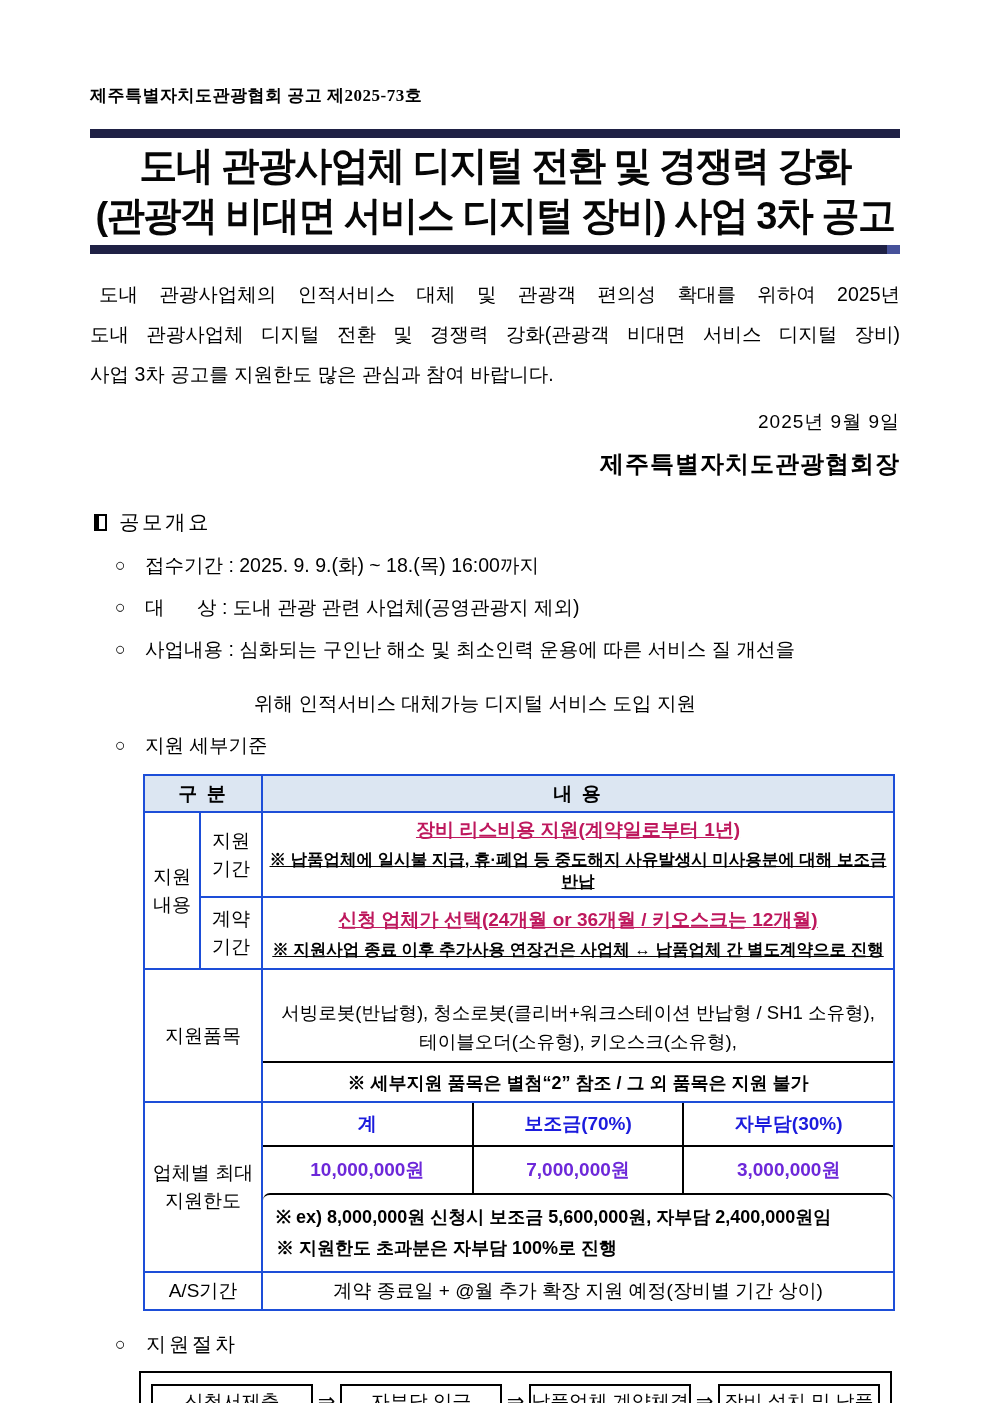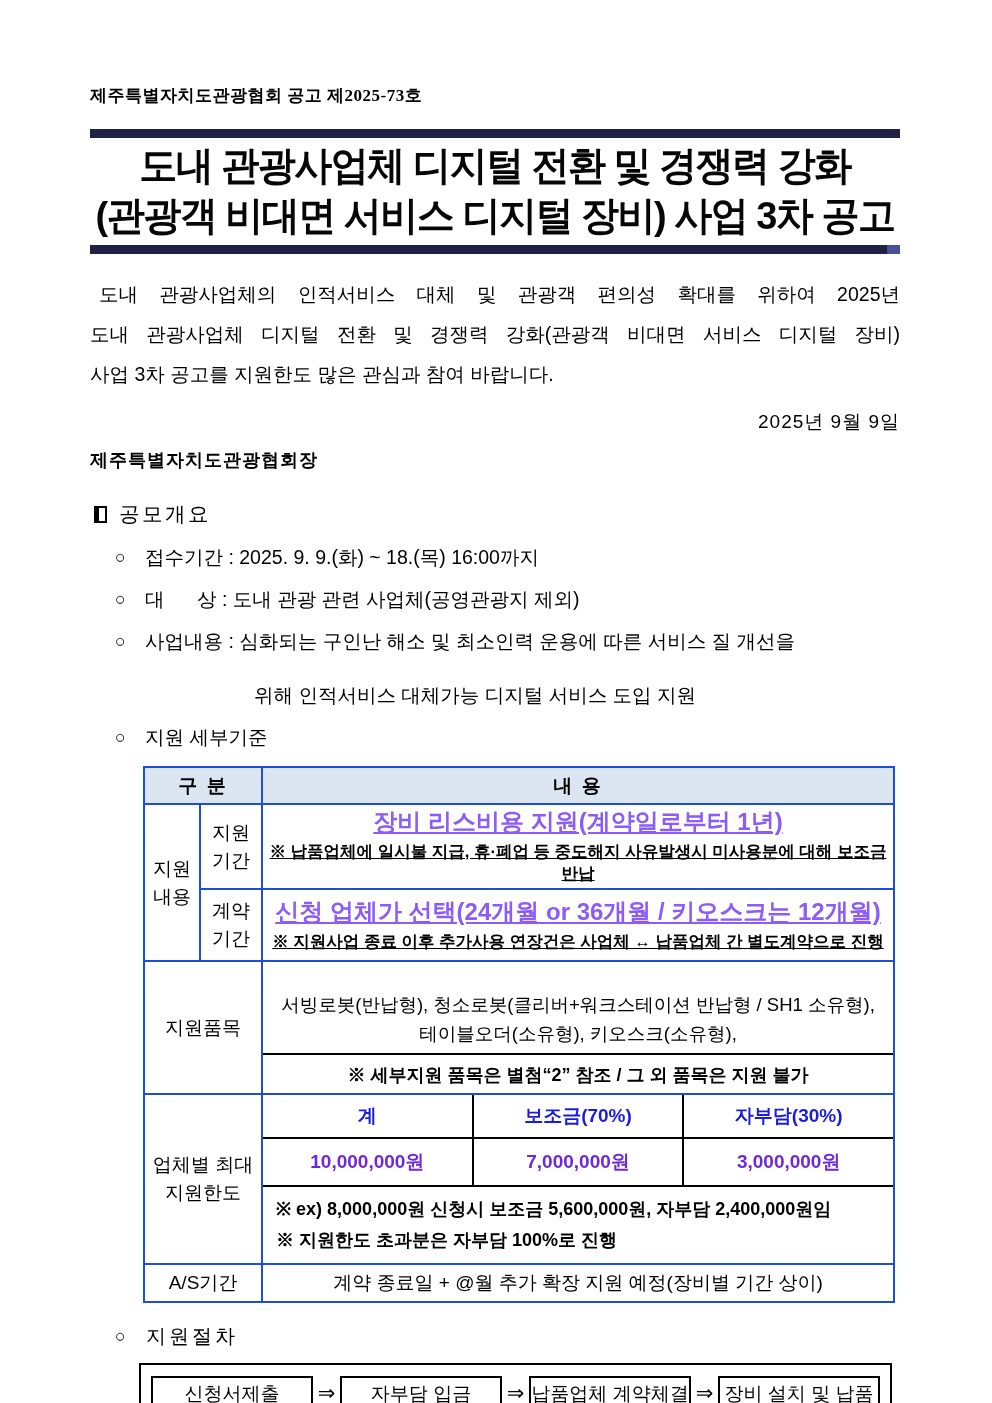--- a/index.html
+++ b/index.html
@@ -28,55 +28,55 @@
     text-align:center; font-size:38px; font-weight:900;
     letter-spacing:-1.5px; line-height:50px; color:#060606;
     transform:scaleY(1.04);
   }
 
   
   .intro { margin-top:20px; font-size:19.5px; line-height:40px; word-break:keep-all; }
   .intro .stretch { text-align:justify; text-align-last:justify; }
   .intro .indent { text-indent:9px; }
   .date-line { margin-top:15px; text-align:right; font-size:19px; letter-spacing:1px; }
-  .signer-line { margin-top:13px; font-size:18px; font-weight:bold; letter-spacing:1px; }
+  .signer-line { margin-top:13px; text-align:right; font-size:24px; font-weight:bold; letter-spacing:1px; }
 
   
   .sec-heading { margin-top:28px; margin-left:4px; display:flex; align-items:center; font-size:20.5px; letter-spacing:2.5px; }
   .sq-icon { display:inline-block; width:13px; height:17px; border:2px solid #000; border-left-width:5px; margin-right:12px; }
   .ov-list { margin-top:6px; }
   .ov-item { display:flex; margin-top:16px; margin-left:25px; font-size:19.5px; line-height:26px; }
   .ov-bullet { width:30px; flex:0 0 30px; font-size:18px; }
   .ov-text { white-space:pre-wrap; word-break:keep-all; }
   .ov-text2 { margin-left:139px; margin-top:12px; }
 
   
   .crit-table {
     margin-top:16px; margin-left:53px; width:752px;
     border-collapse:collapse; table-layout:fixed;
     font-size:18.5px;
   }
   .crit-table th, .crit-table td { border:2px solid #1d4ed8; text-align:center; vertical-align:middle; }
   .crit-table .thead th { background:#dce6f2; font-weight:bold; height:37px; font-size:19px; letter-spacing:2px; }
   .lbl { font-size:19px; line-height:28px; }
   .cell-pad0 { padding:0; }
-  .main-blue { color:#8b5cf6; font-weight:bold; font-size:24px; text-decoration:underline; line-height:26px; }
+  .main-blue { color:#be185d; font-weight:bold; font-size:19px; text-decoration:underline; line-height:26px; }
   .note-b { font-weight:bold; font-size:16.5px; line-height:22px; }
   .note-ul { text-decoration:underline; }
   .support-cell { height:72px; padding:4px 2px; }
   .support-cell .main-blue { margin-bottom:5px; }
   .items-lines { padding:5px 6px; font-size:18.5px; line-height:29px;margin-top:23px; }
   .items-note { border-top:2px solid #000; height:40px; line-height:40px; font-weight:bold; font-size:18px; }
   .sub3 { display:flex; }
   .sub3 > div { flex:1; }
   .sub3 > div + div { border-left:2px solid #000; }
   .sub-head { height:42px; line-height:42px; color:#1b1bdd; font-weight:bold; font-size:19px; }
   .sub-vals { border-top:2px solid #000; }
   .sub-vals > div { height:46px; line-height:46px; color:#6d28d9; font-weight:bold; font-size:19px; }
-  .limit-notes { border-top:2px solid #000; text-align:left; padding:7px 4px 7px 13px; font-weight:bold; font-size:18px; line-height:31px; }
+  .limit-notes { border-top:2px solid #000; text-align:left; padding:7px 4px 7px 13px; font-weight:bold; font-size:18px; line-height:31px;border-radius:7px; }
   .as-cell { height:38px; font-size:19px; }
 
   
   .proc-heading { margin-top:20px; margin-left:25px; display:flex; align-items:center; font-size:20px; letter-spacing:3px; }
   .proc-heading .ov-bullet { width:31px; flex:0 0 31px; letter-spacing:0; }
   .flow-box {
     margin-top:13px; margin-left:49px; width:753px;
     border:2px solid #000; padding:11px 10px;
     display:flex; align-items:flex-start; justify-content:space-between;
   }

